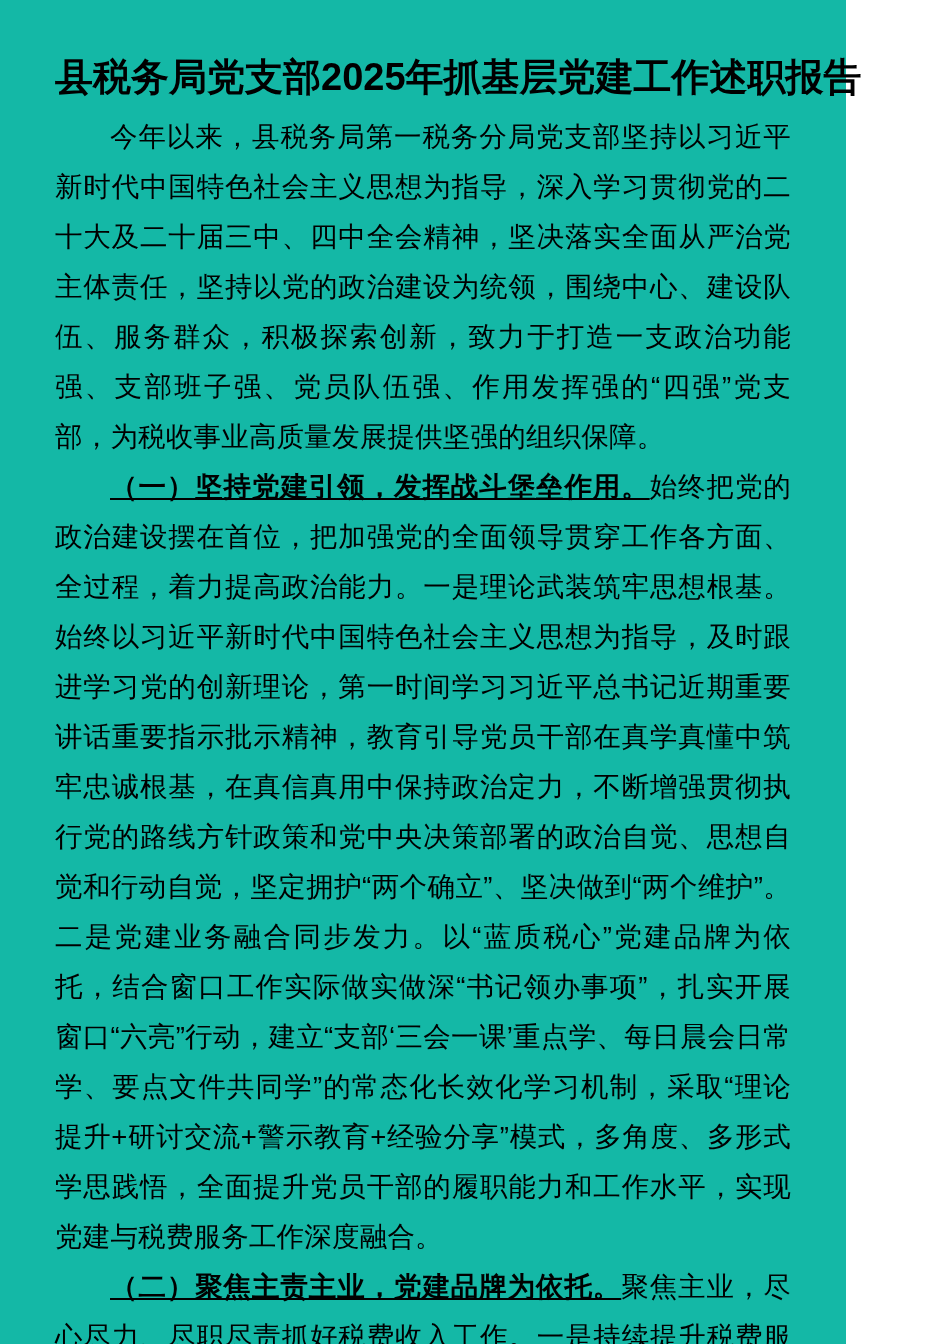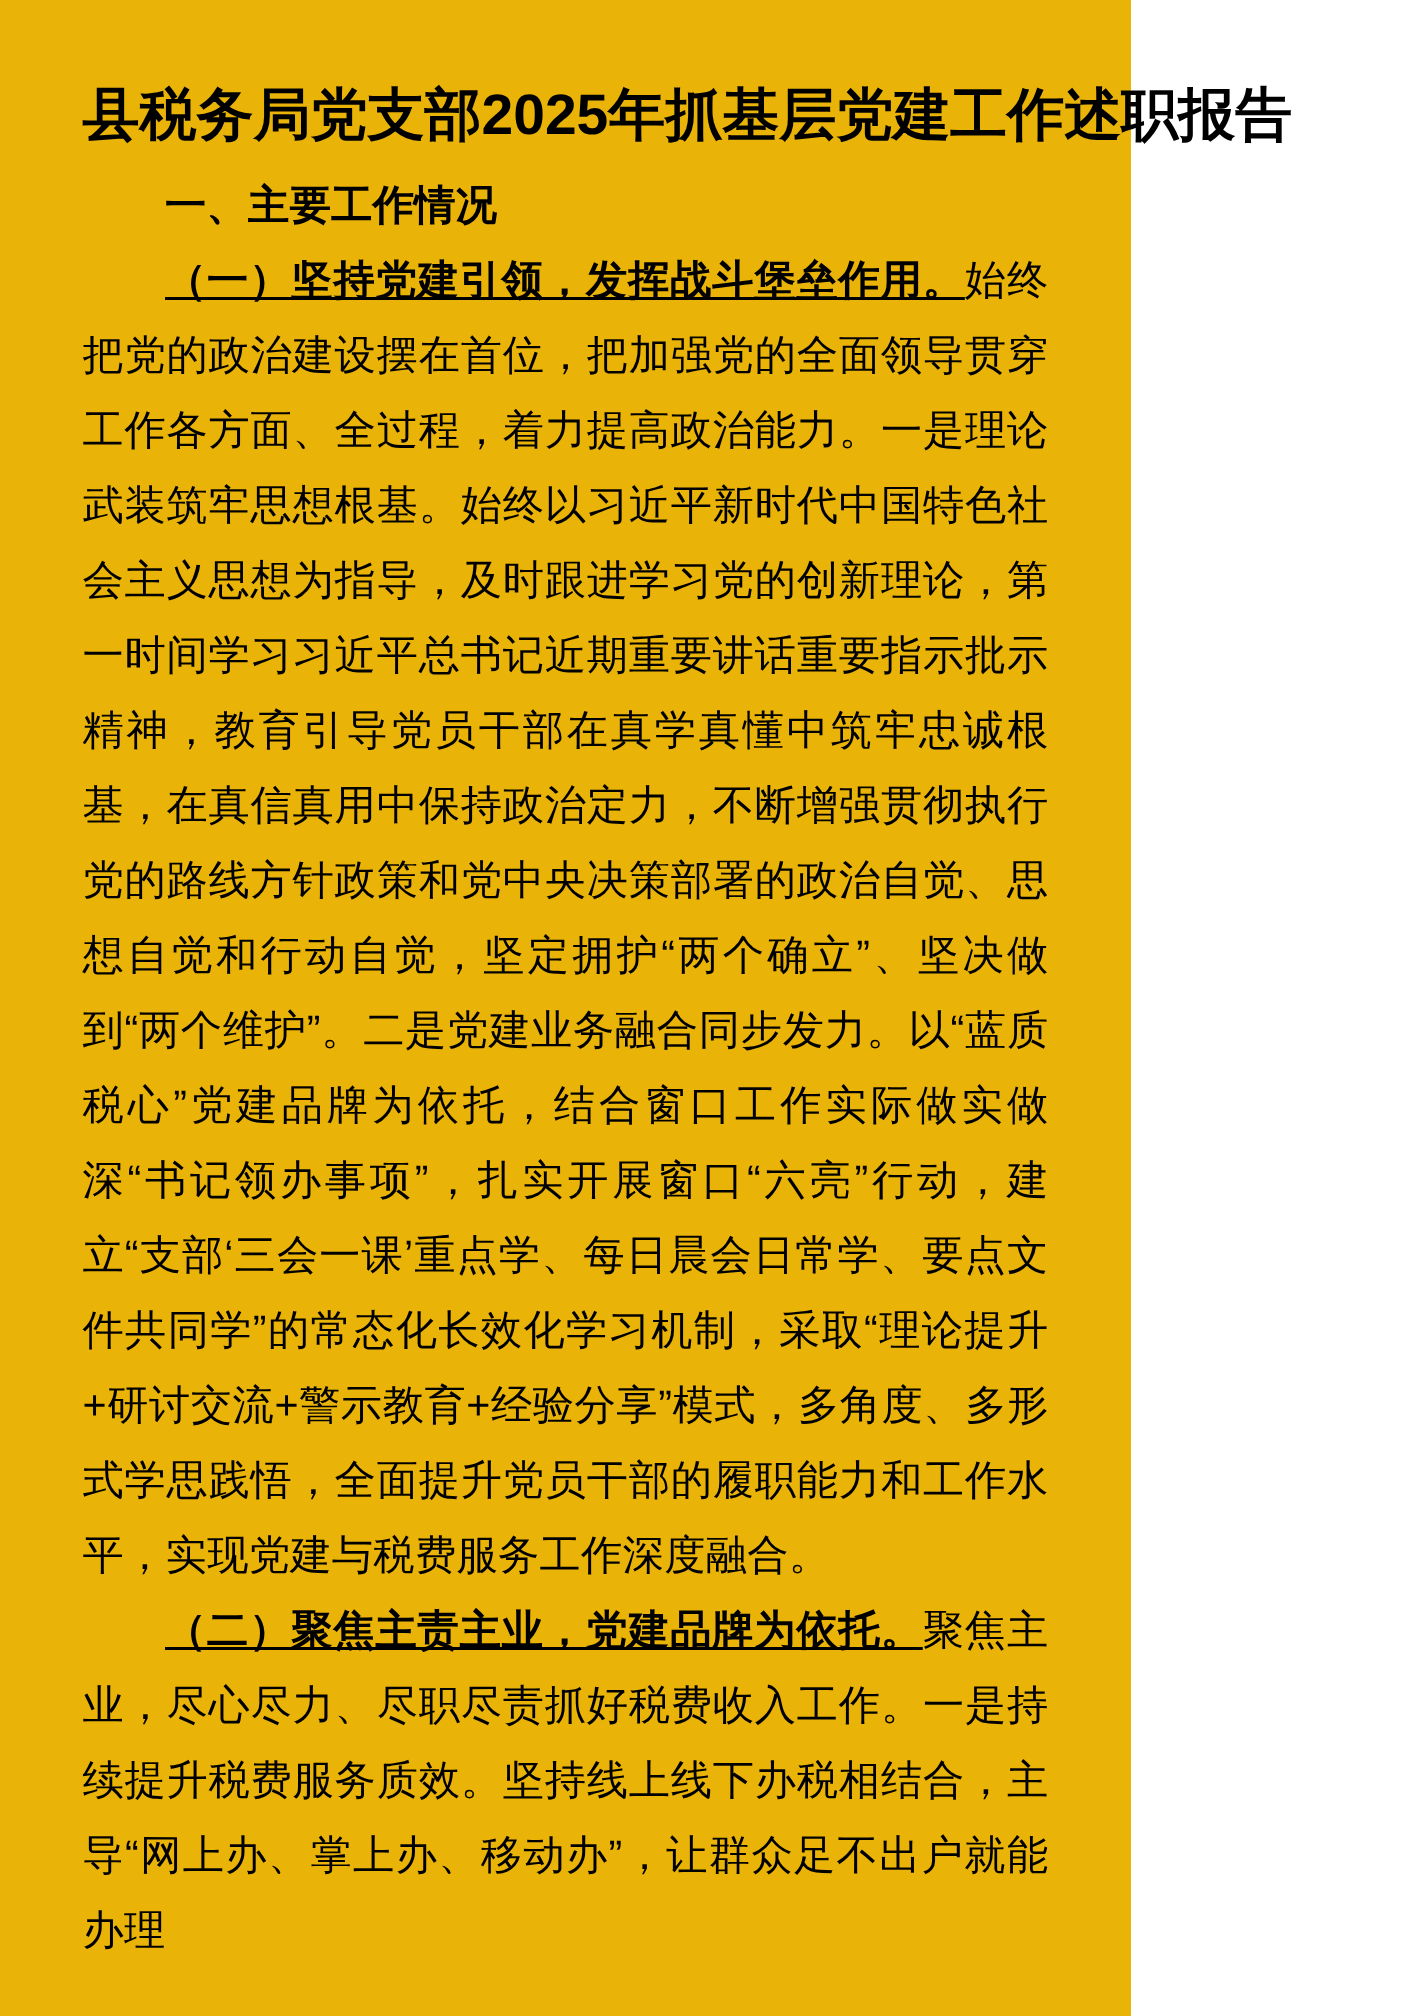--- a/index.html
+++ b/index.html
@@ -10,23 +10,23 @@
   body {
     width: 950px;
     height: 1344px;
     overflow: hidden;
     font-family: "Liberation Sans", "DejaVu Sans", sans-serif;
     color: #000000;
     -webkit-font-smoothing: antialiased;
   }
   .page {
     position: relative;
-    width: 754px;
+    width: 846px;
     height: 1344px;
-    background: #eab308;
+    background: #14b8a6;
     box-sizing: border-box;
     padding: 0 55px 0 55px;
   }
   .doc-title {
     font-size: 38px;
     font-weight: bold;
     text-align: center;
     line-height: 1.0;
     letter-spacing: 0px;
     margin: 0;
@@ -65,21 +65,21 @@
 </style>
 </head>
 <body>
 
 <div class="page">
 
   <h1 class="doc-title">县税务局党支部2025年抓基层党建工作述职报告</h1>
 
   <div class="body-block">
 
+    <p class="para">今年以来，县税务局第一税务分局党支部坚持以习近平新时代中国特色社会主义思想为指导，深入学习贯彻党的二十大及二十届三中、四中全会精神，坚决落实全面从严治党主体责任，坚持以党的政治建设为统领，围绕中心、建设队伍、服务群众，积极探索创新，致力于打造一支政治功能强、支部班子强、党员队伍强、作用发挥强的“四强”党支部，为税收事业高质量发展提供坚强的组织保障。</p>
 
-    <p class="heading">一、主要工作情况</p>
 
     <p class="para"><span class="b">（一）坚持党建引领，发挥战斗堡垒作用。</span><span>始终把党的政治建设摆在首位，把加强党的全面领导贯穿工作各方面、全过程，着力提高政治能力。一是理论武装筑牢思想根基。始终以习近平新时代中国特色社会主义思想为指导，及时跟进学习党的创新理论，第一时间学习习近平总书记近期重要讲话重要指示批示精神，教育引导党员干部在真学真懂中筑牢忠诚根基，在真信真用中保持政治定力，不断增强贯彻执行党的路线方针政策和党中央决策部署的政治自觉、思想自觉和行动自觉，坚定拥护“两个确立”、坚决做到“两个维护”。二是党建业务融合同步发力。以“蓝质税心”党建品牌为依托，结合窗口工作实际做实做深“书记领办事项”，扎实开展窗口“六亮”行动，建立“支部‘三会一课’重点学、每日晨会日常学、要点文件共同学”的常态化长效化学习机制，采取“理论提升+研讨交流+警示教育+经验分享”模式，多角度、多形式学思践悟，全面提升党员干部的履职能力和工作水平，实现党建与税费服务工作深度融合。</span></p>
 
     <p class="para"><span class="b">（二）聚焦主责主业，党建品牌为依托。</span><span>聚焦主业，尽心尽力、尽职尽责抓好税费收入工作。一是持续提升税费服务质效。坚持线上线下办税相结合，主导“网上办、掌上办、移动办”，让群众足不出户就能办理</span></p>
 
   </div>
 </div>
 
 </body></html>

